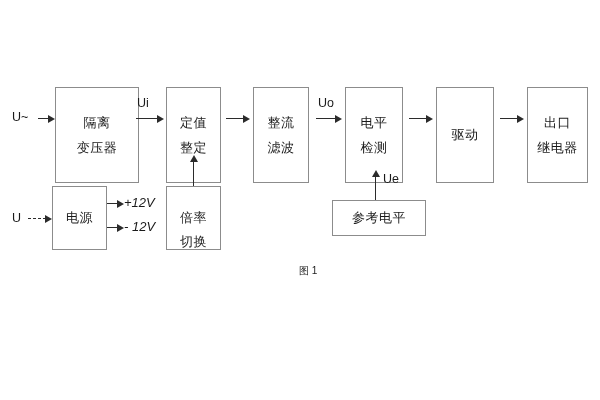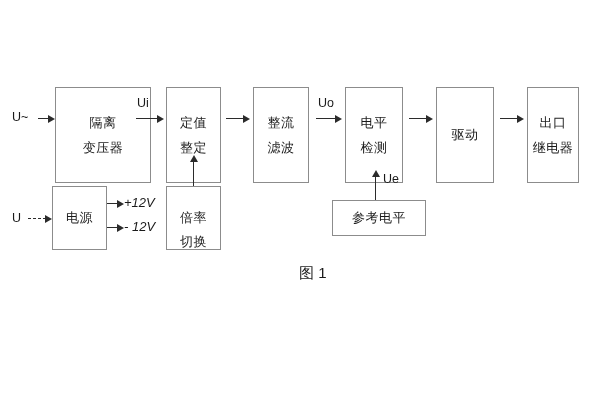--- a/index.html
+++ b/index.html
@@ -96,38 +96,38 @@
   }
   .rail-label {
     position: absolute;
     font-size: 13px;
     color: #1a1a1a;
     white-space: nowrap;
     font-style: italic;
   }
   .caption {
     position: absolute;
-    font-size: 15px;
+    font-size: 10px;
     color: #1a1a1a;
     white-space: nowrap;
   }
 </style>
 </head>
 <body>
 
 <div id="diagram">
 
   <div class="sig" style="left:12px; top:110px;">U~</div>
 
   <div class="harrow" style="left:38px; top:114px; width:17px;">
     <span class="shaft"></span>
       <span class="head"></span>
   </div>
 
-  <div class="box" style="left:55px; top:87px; width:96px; height:96px;">
+  <div class="box" style="left:55px; top:87px; width:84px; height:96px;">
     <span class="line">隔离</span>
     <span class="line">变压器</span>
   </div>
 
   <div class="sig" style="left:137px; top:96px;">Ui</div>
 
   <div class="harrow" style="left:136px; top:114px; width:28px;">
     <span class="shaft"></span>
       <span class="head"></span>
   </div>
@@ -166,21 +166,21 @@
 
   <div class="box single" style="left:436px; top:87px; width:58px; height:96px;">
     <span class="line">驱动</span>
   </div>
 
   <div class="harrow" style="left:500px; top:114px; width:24px;">
     <span class="shaft"></span>
       <span class="head"></span>
   </div>
 
-  <div class="box" style="left:527px; top:87px; width:52px; height:96px;">
+  <div class="box" style="left:527px; top:87px; width:61px; height:96px;">
     <span class="line">出口</span>
     <span class="line">继电器</span>
   </div>
 
   <div class="sig" style="left:12px; top:211px;">U</div>
 
   <div class="harrow dashed" style="left:28px; top:214px; width:24px;">
     <span class="shaft"></span>
       <span class="head"></span>
   </div>

